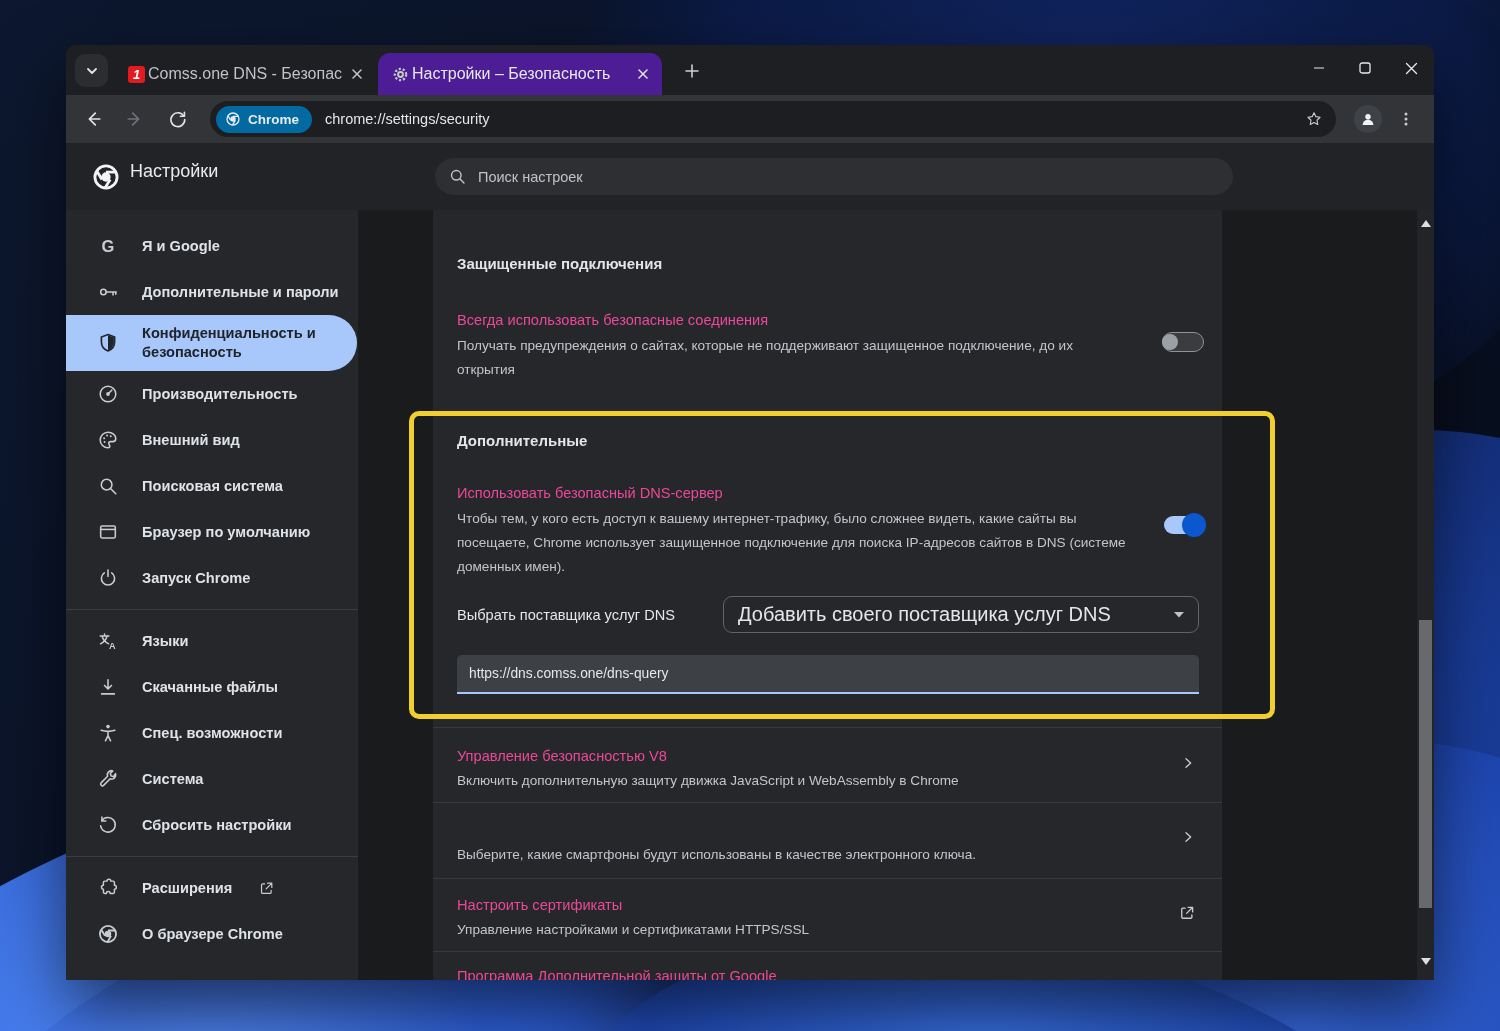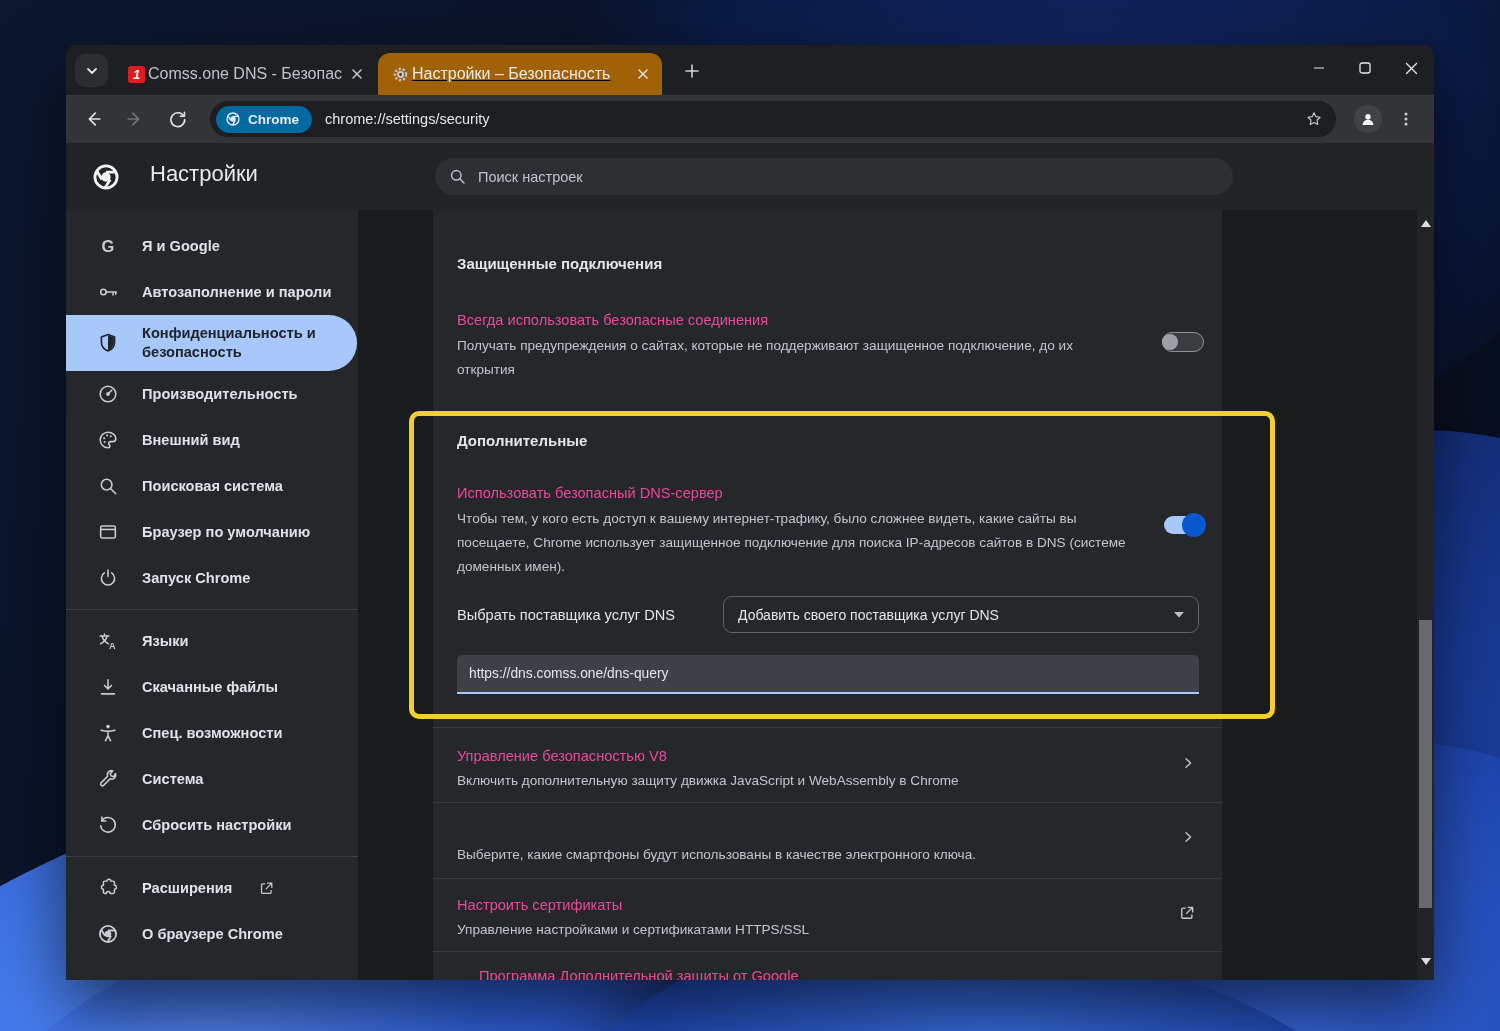--- a/index.html
+++ b/index.html
@@ -23,21 +23,21 @@
   
   .win{position:absolute;left:66px;top:45px;width:1368px;height:935px;
        background:#1e1f22;border-radius:10px 10px 0 0;overflow:hidden;
        box-shadow:0 30px 70px rgba(0,0,0,.6);}
   
   .tabstrip{position:relative;height:50px;background:#1e1f22;}
   .tabsearch{position:absolute;left:9px;top:9px;width:33px;height:33px;border-radius:10px;
        background:#2c2d31;display:flex;align-items:center;justify-content:center;}
   .tab{position:absolute;top:8px;height:42px;display:flex;align-items:center;overflow:hidden;}
   .tab.inactive{left:48px;width:262px;}
-  .tab.active{left:312px;width:284px;background:#a16207;border-radius:12px 12px 0 0;text-decoration:underline;}
+  .tab.active{left:312px;width:284px;background:#4c1d95;border-radius:12px 12px 0 0;}
   .tab .fav{margin-left:14px;flex:0 0 auto;}
   .tab .ttl{margin-left:3px;font-size:16px;white-space:nowrap;overflow:hidden;flex:1 1 auto;}
   .tab.inactive .ttl{color:#bfc2c7;}
   .tab.active .ttl{color:#e6e8eb;}
   .tabclose{flex:0 0 auto;width:18px;height:18px;margin:0 10px 0 6px;border-radius:50%;
        display:flex;align-items:center;justify-content:center;}
   .fav1{width:17px;height:17px;border-radius:3px;background:#e21a22;color:#fff;
        display:flex;align-items:center;justify-content:center;
        font-weight:bold;font-style:italic;font-size:13px;}
   .newtab{position:absolute;left:612px;top:12px;width:28px;height:28px;border-radius:8px;
@@ -56,21 +56,21 @@
   .sitebadge .txt{color:#e8eaed;font-size:13.5px;font-weight:bold;}
   .url{margin-left:13px;color:#e4e6ea;font-size:14.5px;flex:1 1 auto;white-space:nowrap;overflow:hidden;}
   .star{margin-right:13px;flex:0 0 auto;display:flex;}
   .avatar{position:absolute;right:52px;top:10px;width:28px;height:28px;border-radius:50%;
        background:#3f4246;display:flex;align-items:center;justify-content:center;}
   .kebab{position:absolute;right:14px;top:10px;width:28px;height:28px;
        display:flex;align-items:center;justify-content:center;}
   
   .sheader{position:relative;height:67px;background:#222326;}
   .slogo{position:absolute;left:26px;top:20px;}
-  .stitle{position:absolute;left:84px;top:18px;color:#e8eaed;font-size:22px;}
+  .stitle{position:absolute;left:64px;top:18px;color:#e8eaed;font-size:18px;}
   .ssearch{position:absolute;left:369px;top:15px;width:798px;height:37px;border-radius:19px;
        background:#2d2f33;display:flex;align-items:center;}
   .ssearch svg{margin-left:14px;flex:0 0 auto;}
   .ssearch input{background:transparent;border:none;outline:none;color:#e4e6ea;
        font-size:14.5px;margin-left:10px;width:700px;font-family:inherit;}
   .ssearch input::placeholder{color:#bfc3c8;opacity:1;}
   
   .sbody{position:relative;height:770px;background:#1a1b1d;}
   .sidenav{position:absolute;left:0;top:0;width:292px;height:770px;background:#25272a;padding-top:13px;box-sizing:border-box;}
   .nav-item{position:relative;height:46px;display:flex;align-items:center;}
@@ -87,21 +87,21 @@
   .rdesc{position:absolute;left:24px;right:95px;color:#c2c5ca;font-size:13.6px;line-height:24px;}
   .toggle{position:absolute;right:18px;width:40px;height:18px;border-radius:10px;}
   .toggle .knob{position:absolute;top:-3px;width:24px;height:24px;border-radius:50%;}
   .toggle.off{background:#3a3c40;border:1px solid #8f9296;}
   .toggle.off .knob{left:-1px;width:16px;height:16px;top:1px;background:#9aa0a6;}
   .toggle.on{background:#a8c7fa;}
   .toggle.on .knob{right:-2px;background:#0b57d0;}
   .ddlabel{position:absolute;left:24px;color:#e4e7ea;font-size:14.6px;}
   .dropdown{position:absolute;left:290px;width:476px;height:37px;box-sizing:border-box;
        border:1px solid #606368;border-radius:9px;display:flex;align-items:center;background:#26272a;}
-  .dropdown .val{margin-left:14px;color:#e4e7ea;font-size:14px;flex:1;}
+  .dropdown .val{margin-left:14px;color:#e4e7ea;font-size:20px;flex:1;}
   .dropdown .caret{margin-right:14px;}
   .dns-input{position:absolute;left:24px;width:742px;height:39px;box-sizing:border-box;
        background:#3d4045;border:none;border-bottom:2px solid #a8c7fa;border-radius:5px 5px 0 0;
        color:#e4e7ea;font-size:13.8px;padding:0 12px;outline:none;font-family:inherit;}
   .cdiv{position:absolute;left:0;right:0;border-top:1px solid #37393d;}
   .rowarrow{position:absolute;right:26px;display:flex;}
   
   .hlbox{position:absolute;left:343px;top:201px;width:866px;height:308px;box-sizing:border-box;
        border:5px solid #f2cf2e;border-radius:10px;z-index:5;pointer-events:none;}
   
@@ -261,21 +261,21 @@
           </span>
           <span class="nav-label">Я и Google</span>
         </div>
         <div class="nav-item">
           <span class="nav-ico">
             <svg width="22" height="22" viewBox="0 0 24 24" fill="none" stroke="#c9ccd0" stroke-width="1.7" stroke-linecap="round">
               <circle cx="7" cy="12" r="3"></circle>
                 <path d="M10 12h11M17.5 12v3.2M20.5 12v2.4"></path>
             </svg>
           </span>
-          <span class="nav-label">Автозаполнение и пароли</span>
+          <span class="nav-label">Дополнительные и пароли</span>
         </div>
         <div class="nav-item selected">
           <span class="nav-ico">
             <svg width="22" height="22" viewBox="0 0 24 24">
               <path d="M12 2.8l7.2 2.7v5.2c0 4.7-3 8.6-7.2 10-4.2-1.4-7.2-5.3-7.2-10V5.5z" fill="none" stroke="#20242b" stroke-width="1.8"></path>
               <path d="M12 3.6l6.4 2.4v4.8c0 4.2-2.6 7.7-6.4 9z" fill="#20242b"></path>
             </svg>
           </span>
           <span class="nav-label">Конфиденциальность и безопасность</span>
         </div>
@@ -454,21 +454,21 @@
         <div class="rtitle" style="top:685px;">Настроить сертификаты</div>
         <div class="rdesc" style="top:708px;">Управление настройками и сертификатами HTTPS/SSL</div>
         <div class="rowarrow" style="top:694px;">
           <svg width="18" height="18" viewBox="0 0 24 24" fill="none" stroke="#c9ccd0" stroke-width="1.8" stroke-linecap="round" stroke-linejoin="round">
             <path d="M9.5 5.5h-3A1.5 1.5 0 0 0 5 7v10.5A1.5 1.5 0 0 0 6.5 19H17a1.5 1.5 0 0 0 1.5-1.5v-3"></path>
             <path d="M13.5 4.5H19.5V10.5M19.2 4.8L11.5 12.5"></path>
           </svg>
         </div>
 
         <div class="cdiv" style="top:741px;"></div>
-        <div class="rtitle" style="top:756px;margin-left:22px;">Программа Дополнительной защиты от Google</div>
+        <div class="rtitle" style="top:756px;">Программа Дополнительной защиты от Google</div>
       </div>
 
       <div class="hlbox"></div>
 
       <div class="scroll">
         <div class="sarrow up">
           <svg width="10" height="7" viewBox="0 0 10 7">
               <path d="M5 0l5 7H0z" fill="#dcdee1"></path>
             </svg>
         </div>

